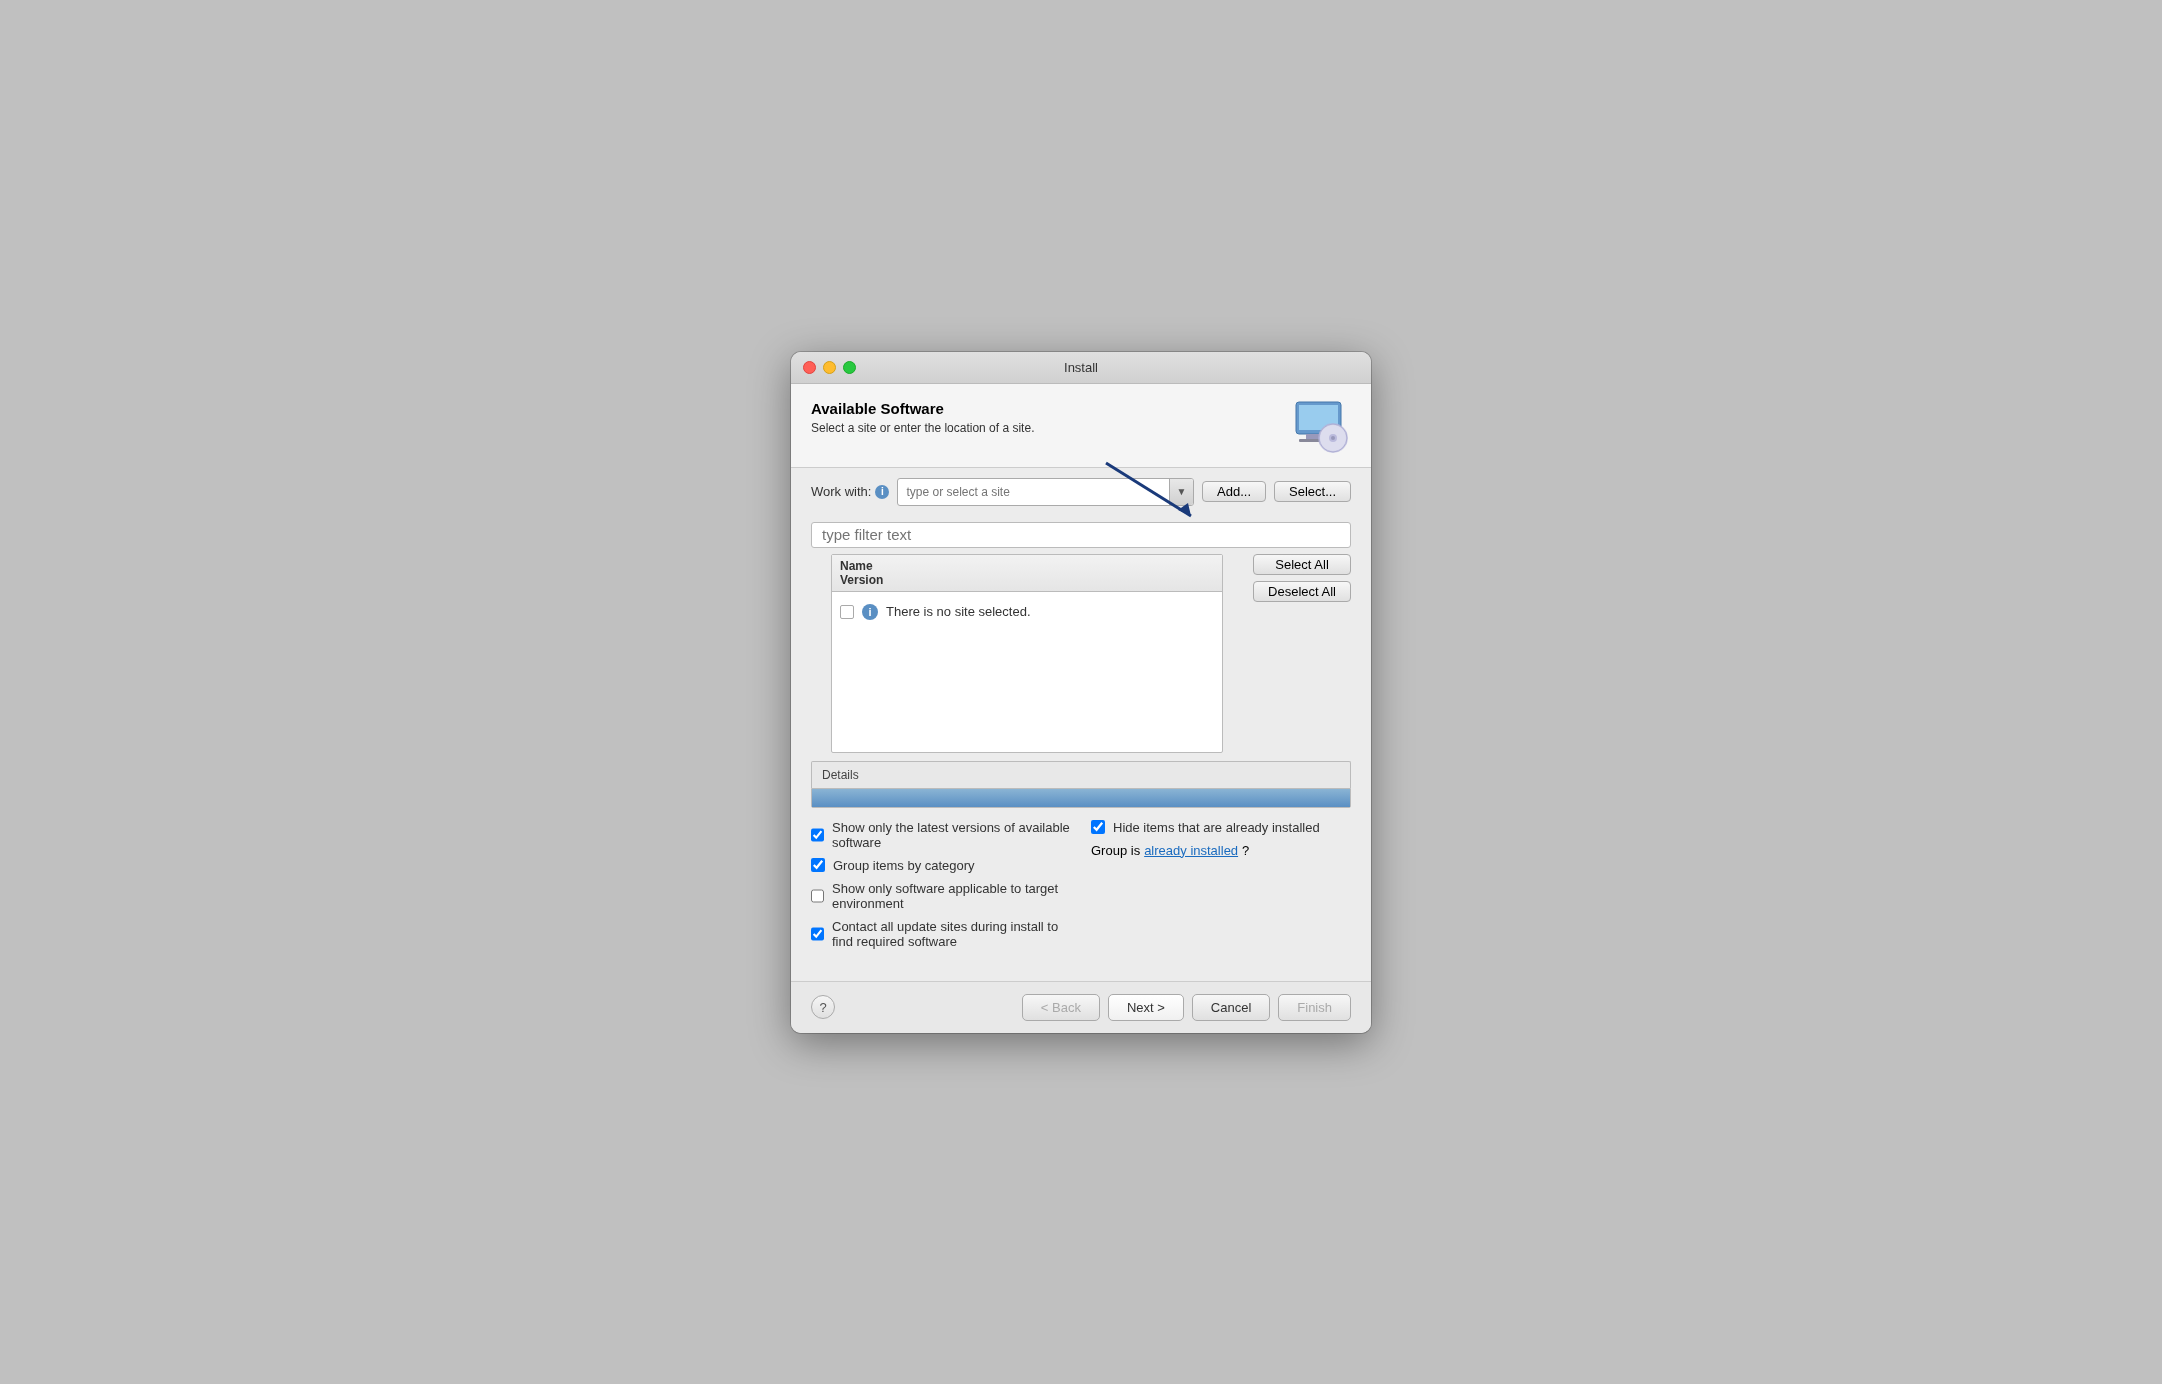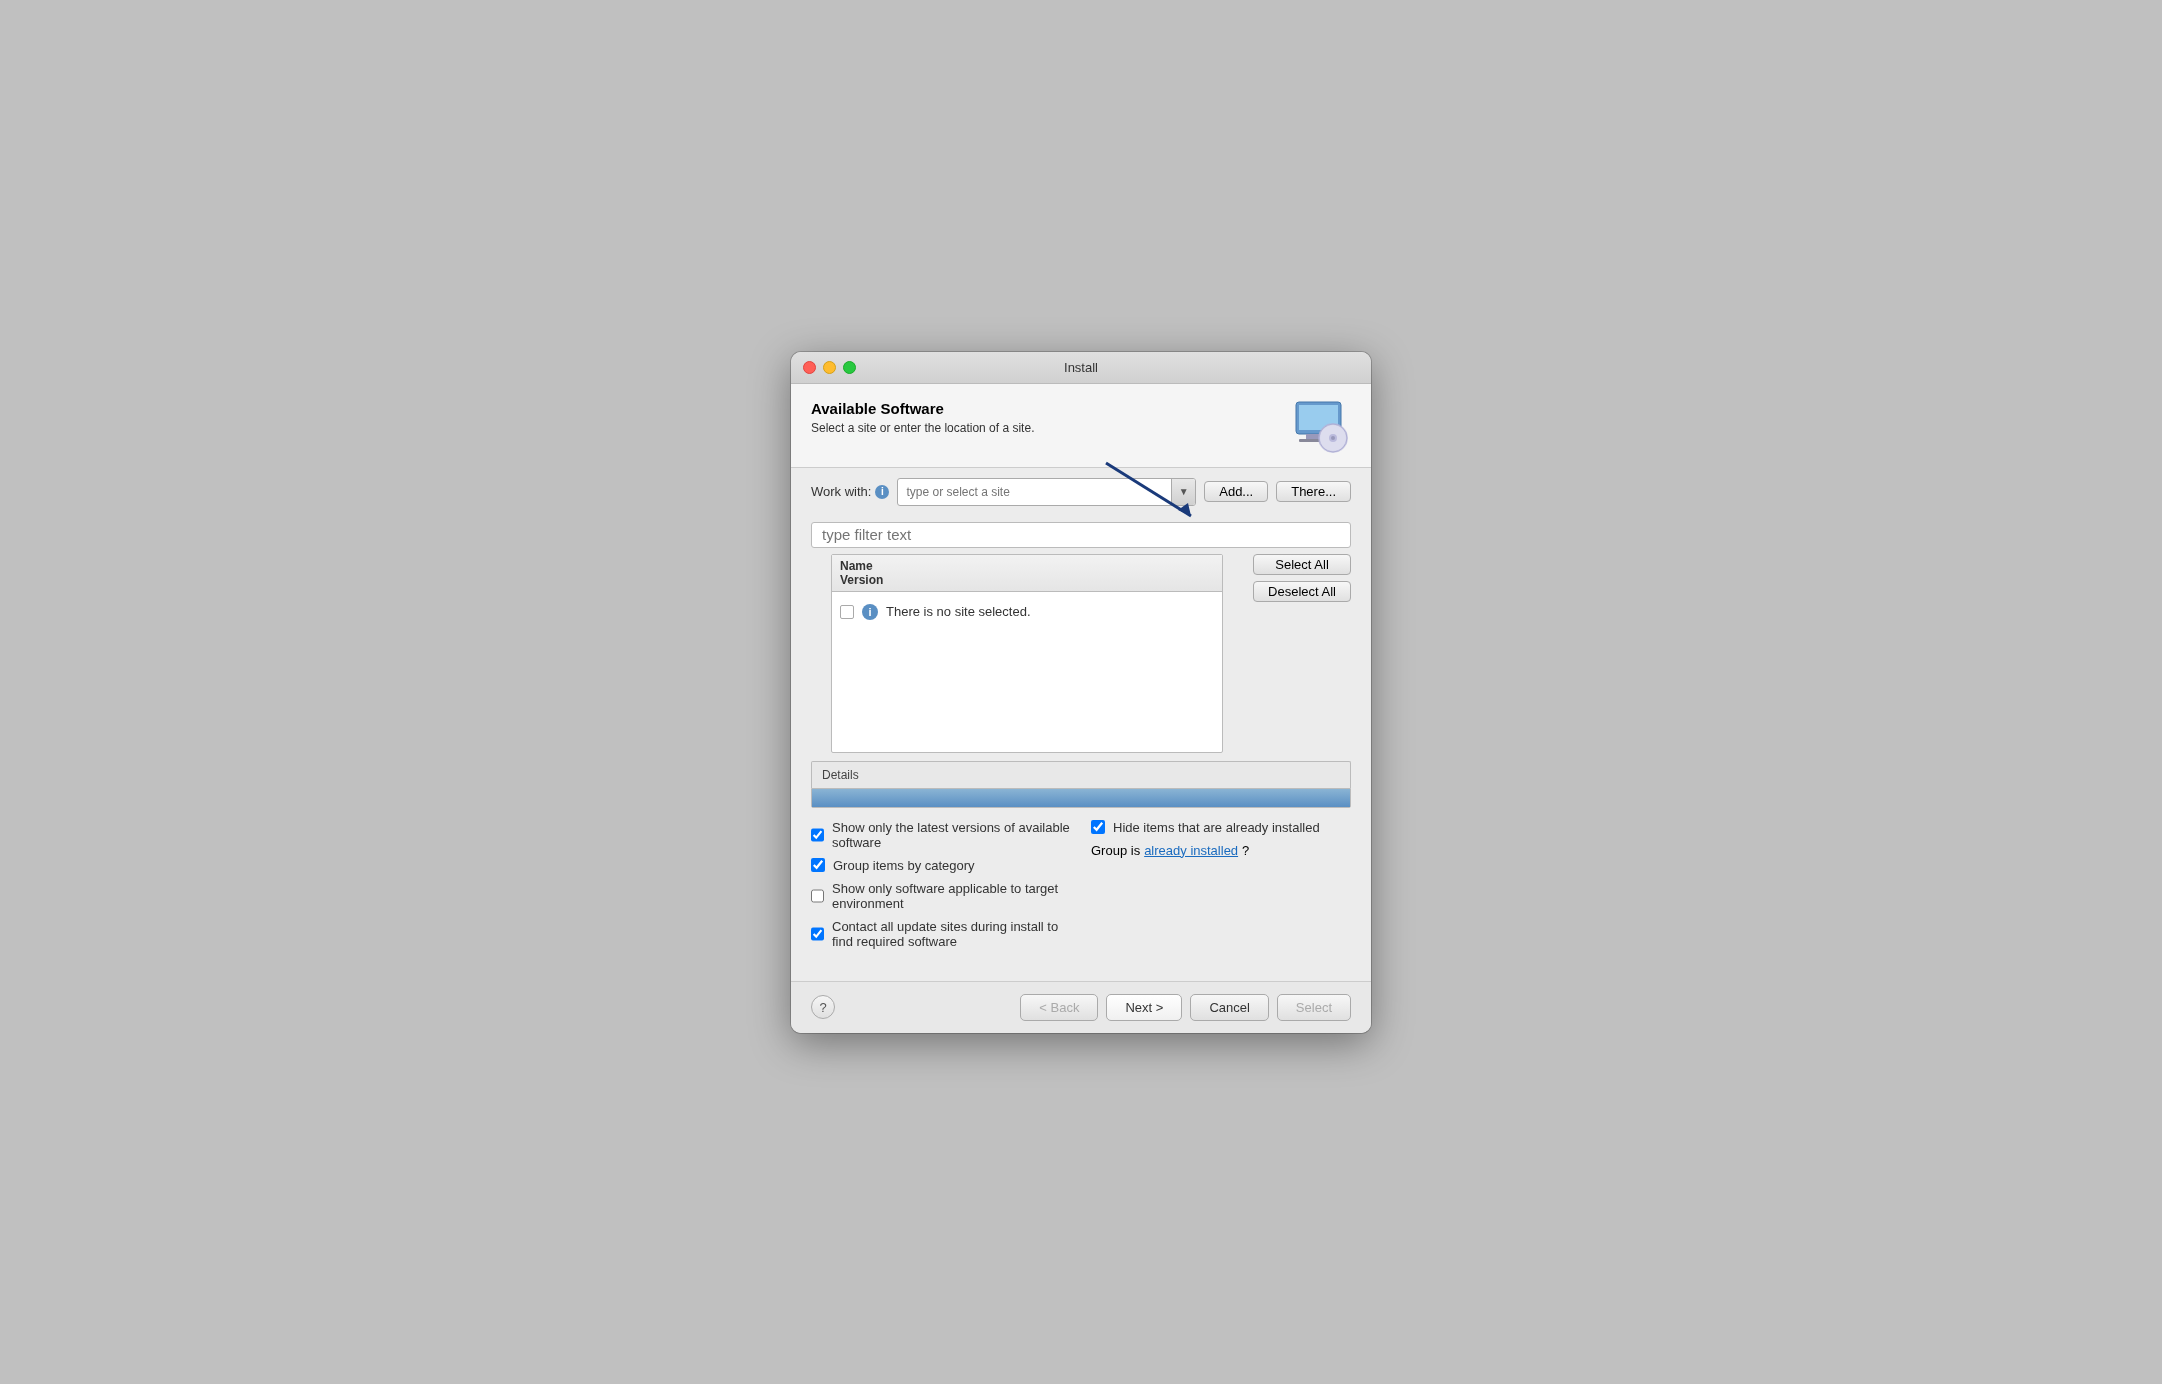--- a/index.html
+++ b/index.html
@@ -382,21 +382,21 @@
   <div class="work-with-row">
     <div class="work-with-label">
       <span>Work with:</span>
       <span class="info-icon">i</span>
     </div>
     <div class="site-input-wrapper">
       <input class="site-input" type="text" placeholder="type or select a site" style="">
       <div class="dropdown-btn">▼</div>
     </div>
     <button class="action-btn">Add...</button>
-    <button class="action-btn">There...</button>
+    <button class="action-btn">Select...</button>
   </div>
 
   <div class="filter-row">
     <input class="filter-input" type="text" placeholder="type filter text" style="">
   </div>
 
   <div class="main-content-row">
     <div class="table-wrapper">
       <div class="table-section">
         <div class="table-header">
@@ -459,16 +459,16 @@
       </div>
     </div>
   </div>
 
   <div class="bottom-bar">
     <div class="help-btn">?</div>
     <div class="nav-buttons">
       <button class="nav-btn" disabled="">&lt; Back</button>
       <button class="nav-btn primary">Next &gt;</button>
       <button class="cancel-btn">Cancel</button>
-      <button class="nav-btn" disabled="">Select</button>
+      <button class="nav-btn" disabled="">Finish</button>
     </div>
   </div>
 </div>
 
 </body></html>

